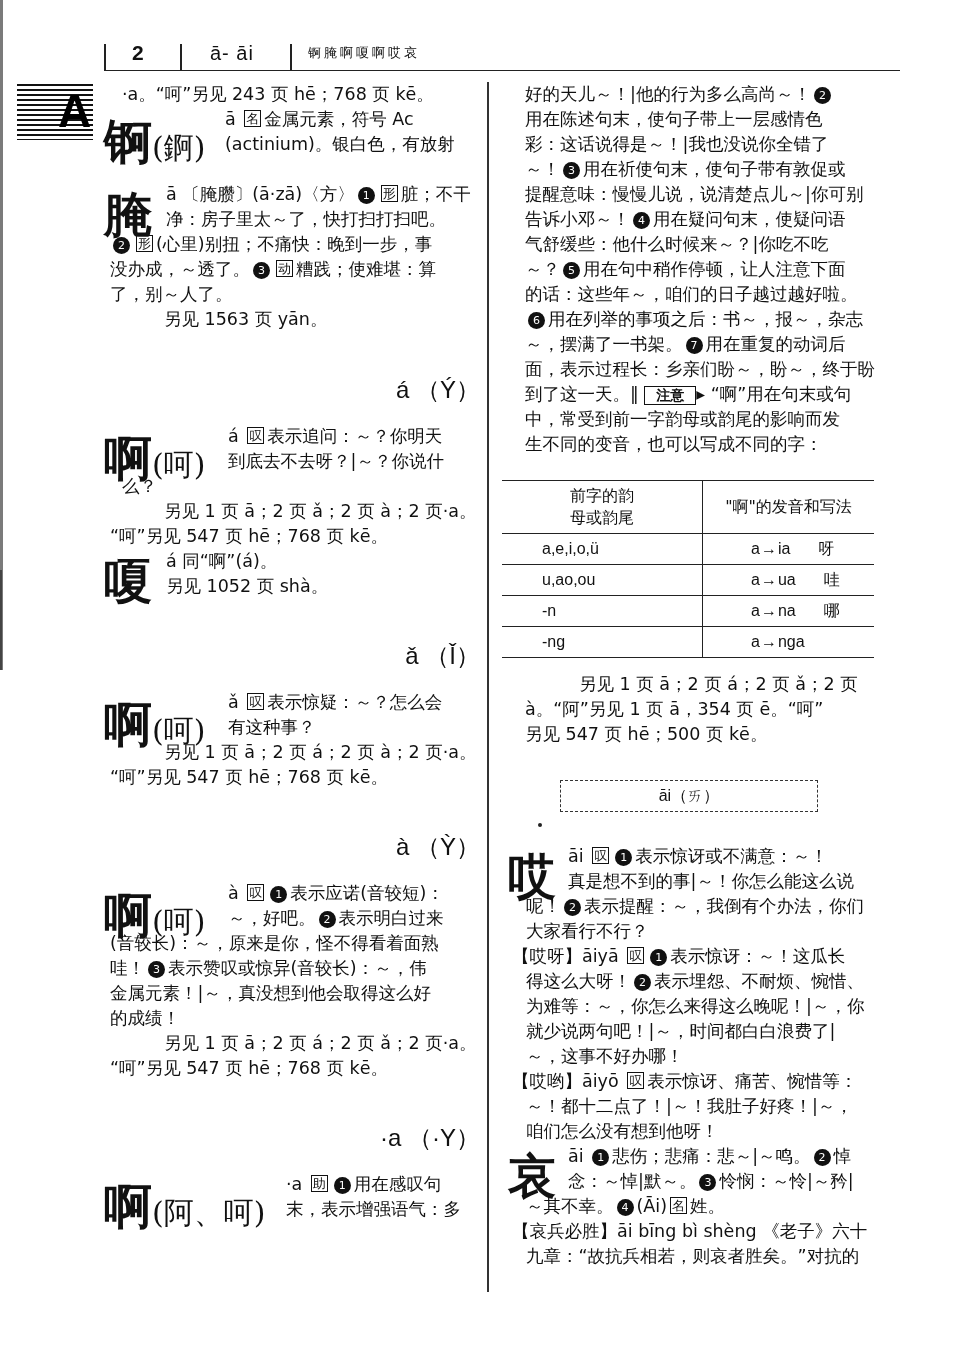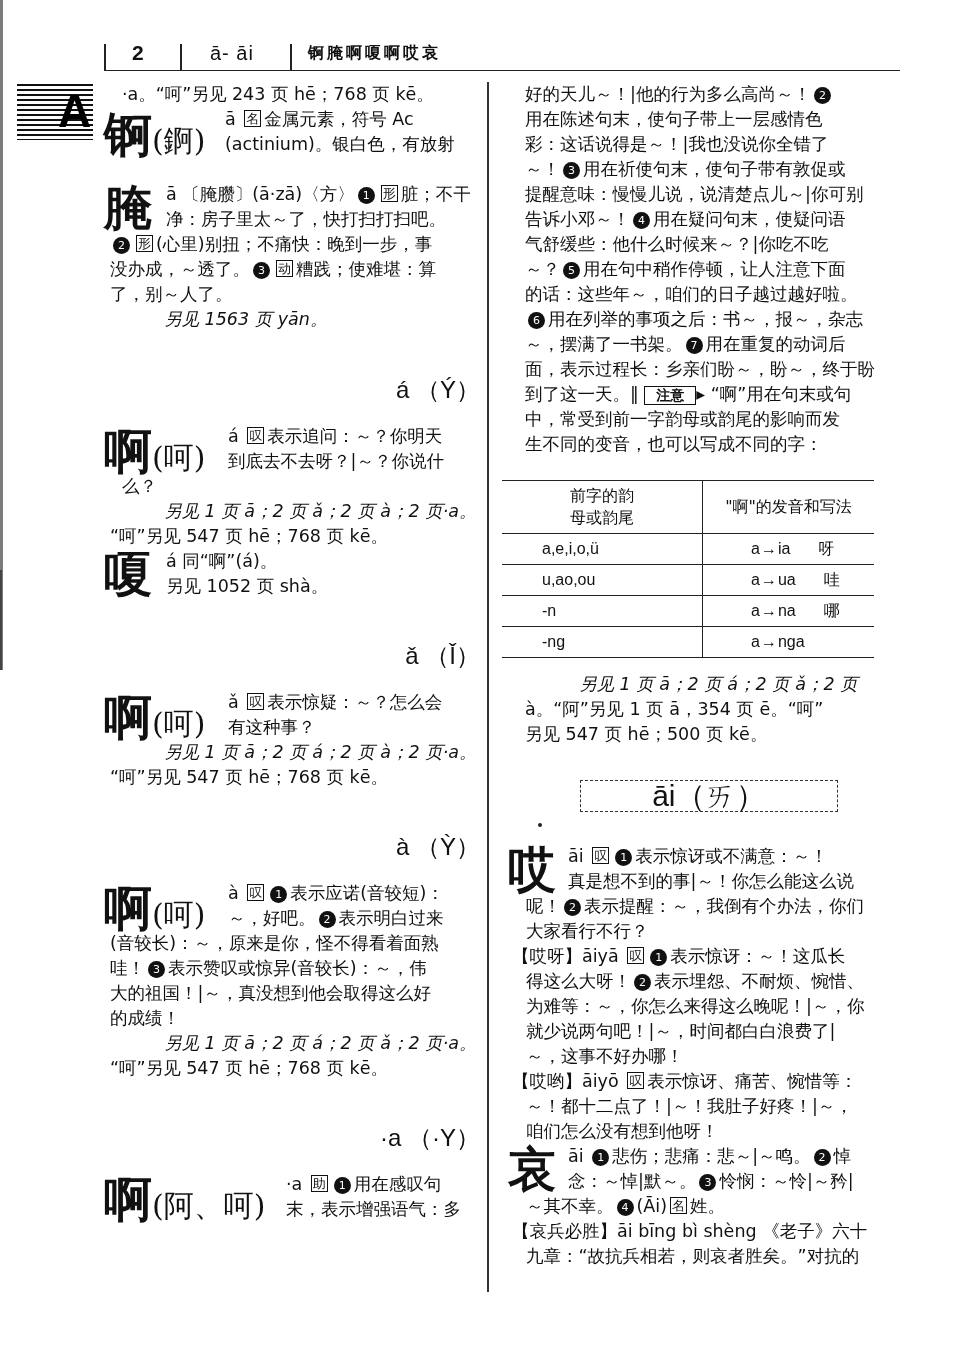--- a/index.html
+++ b/index.html
@@ -6,55 +6,55 @@
   body { width:960px; height:1346px; position:relative; overflow:hidden; font-family:"DejaVu Sans", sans-serif; color:#111; }
   .page-edge { position:absolute; left:0; top:0; width:3px; height:670px; background:#7a7a7a; }
   .page-edge2 { position:absolute; left:0; top:570px; width:2px; height:100px; background:#444; }
 
   
   .header { position:absolute; left:104px; top:36px; width:796px; height:34px; border-bottom:1.5px solid #222; }
   .hdr-cell { position:absolute; top:2px; height:30px; display:flex; align-items:center; font-size:20px; }
   .hdr-bar { position:absolute; top:8px; width:1.5px; height:26px; background:#222; }
   .hdr-page { left:28px; font-weight:bold; font-family:"Liberation Sans", sans-serif; font-size:21px; }
   .hdr-range { left:106px; font-family:"Liberation Sans", sans-serif; font-size:20px; letter-spacing:1px; }
-  .hdr-words { left:204px; font-size:16px; letter-spacing:3px; font-weight:bold; }
+  .hdr-words { left:204px; font-size:13px; letter-spacing:3px; font-weight:normal; }
 
   
   .thumb { position:absolute; left:17px; top:84px; width:76px; height:56px;
     background:repeating-linear-gradient(to bottom, #111 0px, #111 2px, #fff 2px, #fff 5px); }
   .thumb-letter { position:absolute; left:58px; top:88px; font-family:"Liberation Sans", sans-serif; font-weight:bold; font-size:46px; color:#000; line-height:46px; }
 
   .col-divider { position:absolute; left:487px; top:82px; width:1.5px; height:1210px; background:#333; }
 
   .col { position:absolute; top:82px; font-size:17.5px; line-height:25px; }
   .col-left { left:110px; width:370px; }
   .col-right { left:525px; width:352px; }
 
   .line { white-space:nowrap; }
   .indent1 { padding-left:12px; }
-  .indent2 { padding-left:54px;font-style:italic; }
+  .indent2 { padding-left:54px; }
 
   .entry { position:relative; }
-  .head-char { position:absolute; font-size:48px; line-height:50px; font-weight:bold; font-family:"DejaVu Serif", serif; }
+  .head-char { position:absolute; font-size:48px; line-height:64px; font-weight:bold; font-family:"DejaVu Serif", serif; }
   .head-trad { font-size:30px; font-weight:normal; }
 
   .section-title { text-align:right; font-family:"Liberation Sans", sans-serif; font-size:24px; margin:0; }
   .tag { display:inline-block; border:1.5px solid #111; font-size:13px; line-height:15px; padding:0 1px; margin:0 3px; vertical-align:2px; }
   .num { display:inline-block; width:17px; height:17px; border-radius:50%; background:#111; color:#fff; font-size:11px; line-height:17px; text-align:center; vertical-align:1px; margin:0 3px; }
   .note-tag { display:inline-block; border:1.5px solid #111; font-size:14px; line-height:17px; padding:0 11px; font-weight:bold; }
 
   table.sound { position:absolute; left:502px; top:480px; width:372px; border-collapse:collapse; font-size:16px; }
   table.sound td { border-top:1.5px solid #222; border-bottom:1.5px solid #222; padding:0 10px; height:30px; }
   table.sound td.c1 { width:150px; border-right:1.5px solid #222; padding-left:40px; font-family:"Liberation Sans", sans-serif; }
   table.sound td.c2 { padding-left:48px; font-family:"Liberation Sans", sans-serif;margin-left:24px; }
   table.sound tr.hdr td { height:52px; text-align:center; padding:0; line-height:22px; font-family:"DejaVu Sans", sans-serif; }
   .arrow { display:inline-block; margin:0 1px; }
   .ch { display:inline-block; margin-left:28px; font-family:"DejaVu Sans", sans-serif; }
 
-  .ai-box { position:absolute; left:580px; top:780px; width:256px; height:30px; border:1.5px dashed #333; text-align:center; font-family:"Liberation Sans", sans-serif; font-size:30px; line-height:30px; }
+  .ai-box { position:absolute; left:560px; top:780px; width:256px; height:30px; border:1.5px dashed #333; text-align:center; font-family:"Liberation Sans", sans-serif; font-size:16px; line-height:30px; }
   .dot { position:absolute; left:538px; top:823px; width:4px; height:4px; background:#222; border-radius:50%; }
 </style>
 </head>
 <body>
 
 <div class="page-edge"></div>
 <div class="page-edge2"></div>
 
 <div class="header">
   <div class="hdr-bar" style="left:0"></div>
@@ -131,21 +131,21 @@
   <div style="height:22px"></div>
 
   <div class="entry">
     <div class="head-char" style="left:-6px;top:2px;">
       <span>啊</span><span class="head-trad">(呵)</span>
     </div>
     <div class="line" style="padding-left:118px">à <span class="tag">叹</span><span class="num">1</span>表示应诺(音较短)：</div>
     <div class="line" style="padding-left:118px">～，好吧。<span class="num">2</span>表示明白过来</div>
     <div class="line">(音较长)：～，原来是你，怪不得看着面熟</div>
     <div class="line">哇！<span class="num">3</span>表示赞叹或惊异(音较长)：～，伟</div>
-    <div class="line">大的祖国！|～，真没想到他会取得这么好</div>
+    <div class="line">金属元素！|～，真没想到他会取得这么好</div>
     <div class="line">的成绩！</div>
     <div class="line indent2">另见 1 页 ā；2 页 á；2 页 ǎ；2 页·a。</div>
     <div class="line">“呵”另见 547 页 hē；768 页 kē。</div>
   </div>
 
   <div style="height:44px"></div>
   <div class="section-title">·a （·Y）</div>
   <div style="height:22px"></div>
 
   <div class="entry">

